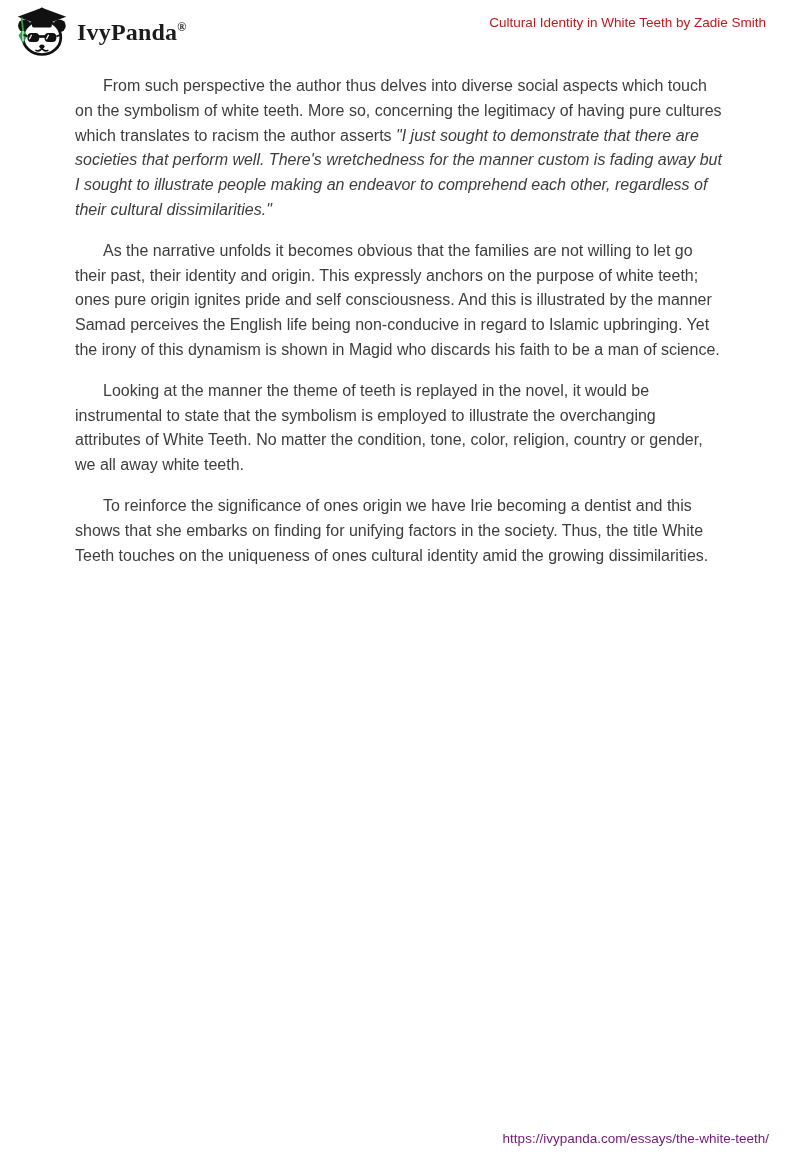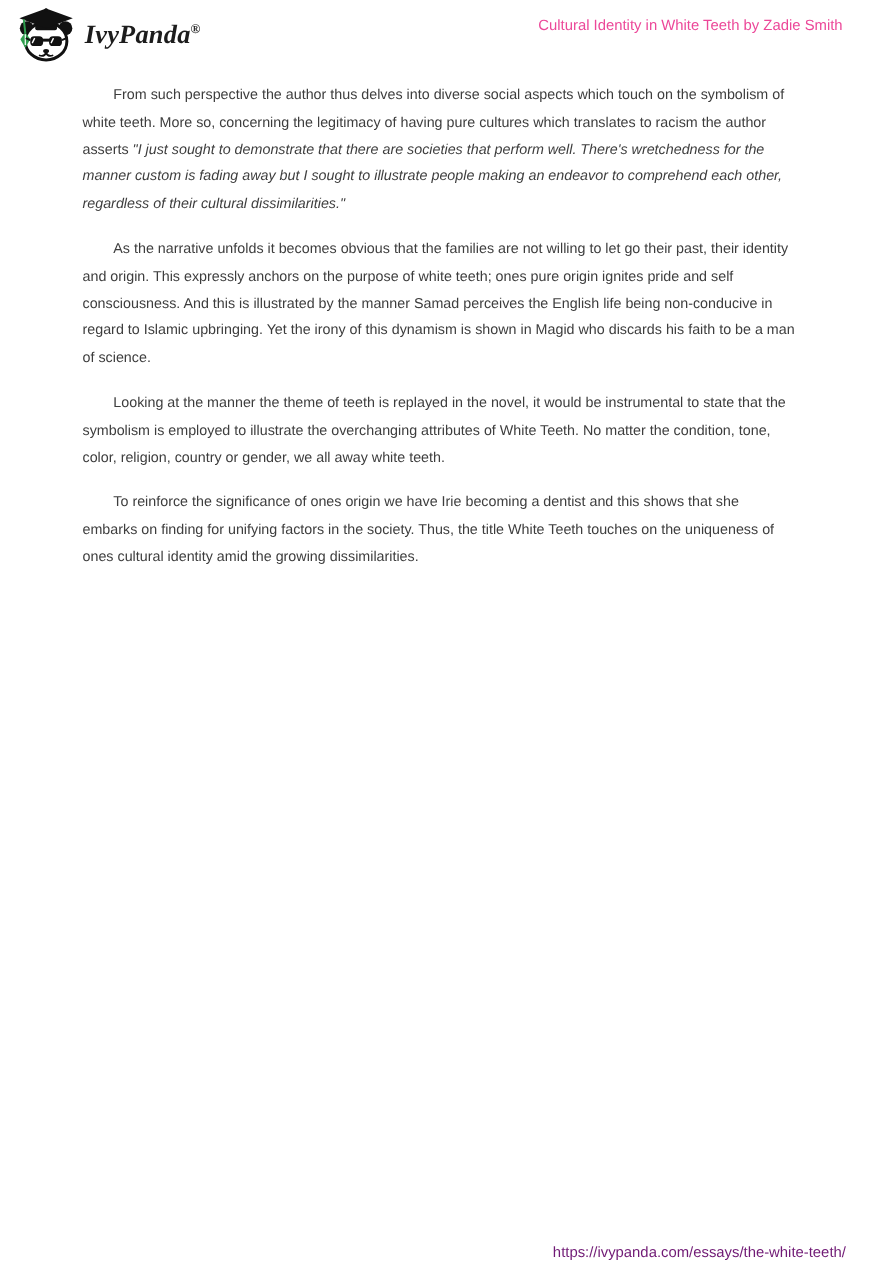--- a/index.html
+++ b/index.html
@@ -17,31 +17,30 @@
     padding:6px 34px 0 14px;
   }
   .brand { display:flex; align-items:center; gap:9px; cursor:pointer; }
   .logo-svg { width:54px; height:52px; display:block; }
   .brand-name {
     font-family:"Liberation Serif","DejaVu Serif",serif;
     font-weight:700;
     font-size:24px;
     color:#1c1c1c;
     letter-spacing:0.2px;
-    font-style:italic;
   }
   .brand-name sup { font-size:12px; font-weight:700; vertical-align:super; }
   .doc-title {
     margin-top:9px;
     font-size:13.5px;
-    color:#ec4899;
+    color:#b91c1c;
   }
   .content {
     padding:16px 75px 0 75px;
-    font-size:13px;
+    font-size:16px;
     line-height:24.8px;
     color:#3d3d3d;
   }
   .para { margin:0 0 16px 0; text-indent:28px; }
   .para .quote { font-style:italic; }
   .footer {
     position:absolute;
     right:31px; bottom:14px;
     font-size:13.5px;
     color:#701a75;

